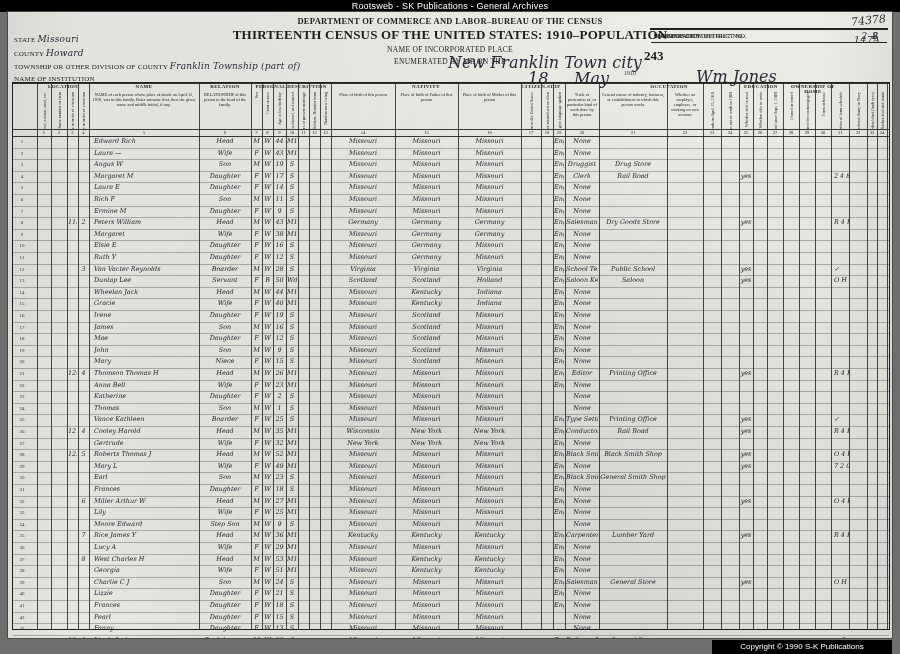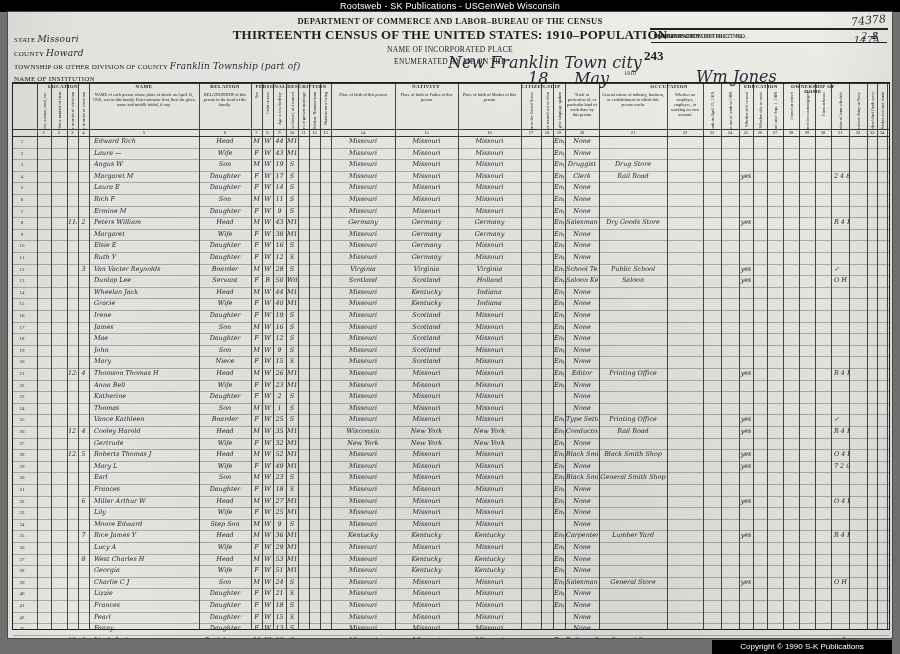--- a/index.html
+++ b/index.html
@@ -66,21 +66,21 @@
     font-style:normal;font-size:5px;color:#333;line-height:11.6px;}
 
   .footer{position:absolute;right:8px;bottom:0px;width:180px;height:14px;background:#000;color:#fff;
     font-family:"Liberation Sans",sans-serif;font-size:8px;line-height:14px;text-align:center;}
 </style>
 </head>
 <body>
 
 <div class="page">
 
-  <div class="topbar">Rootsweb - SK Publications - USGenWeb Wisconsin</div>
+  <div class="topbar">Rootsweb - SK Publications - General Archives</div>
 
   <div class="sheet">
 
     <div class="hdr">
       <div class="l1">DEPARTMENT OF COMMERCE AND LABOR–BUREAU OF THE CENSUS</div>
       <div class="l2">THIRTEENTH CENSUS OF THE UNITED STATES: 1910–POPULATION</div>
       <div class="l3">NAME OF INCORPORATED PLACE</div>
       <div class="l4">ENUMERATED BY ME ON THE</div>
     </div>
 

